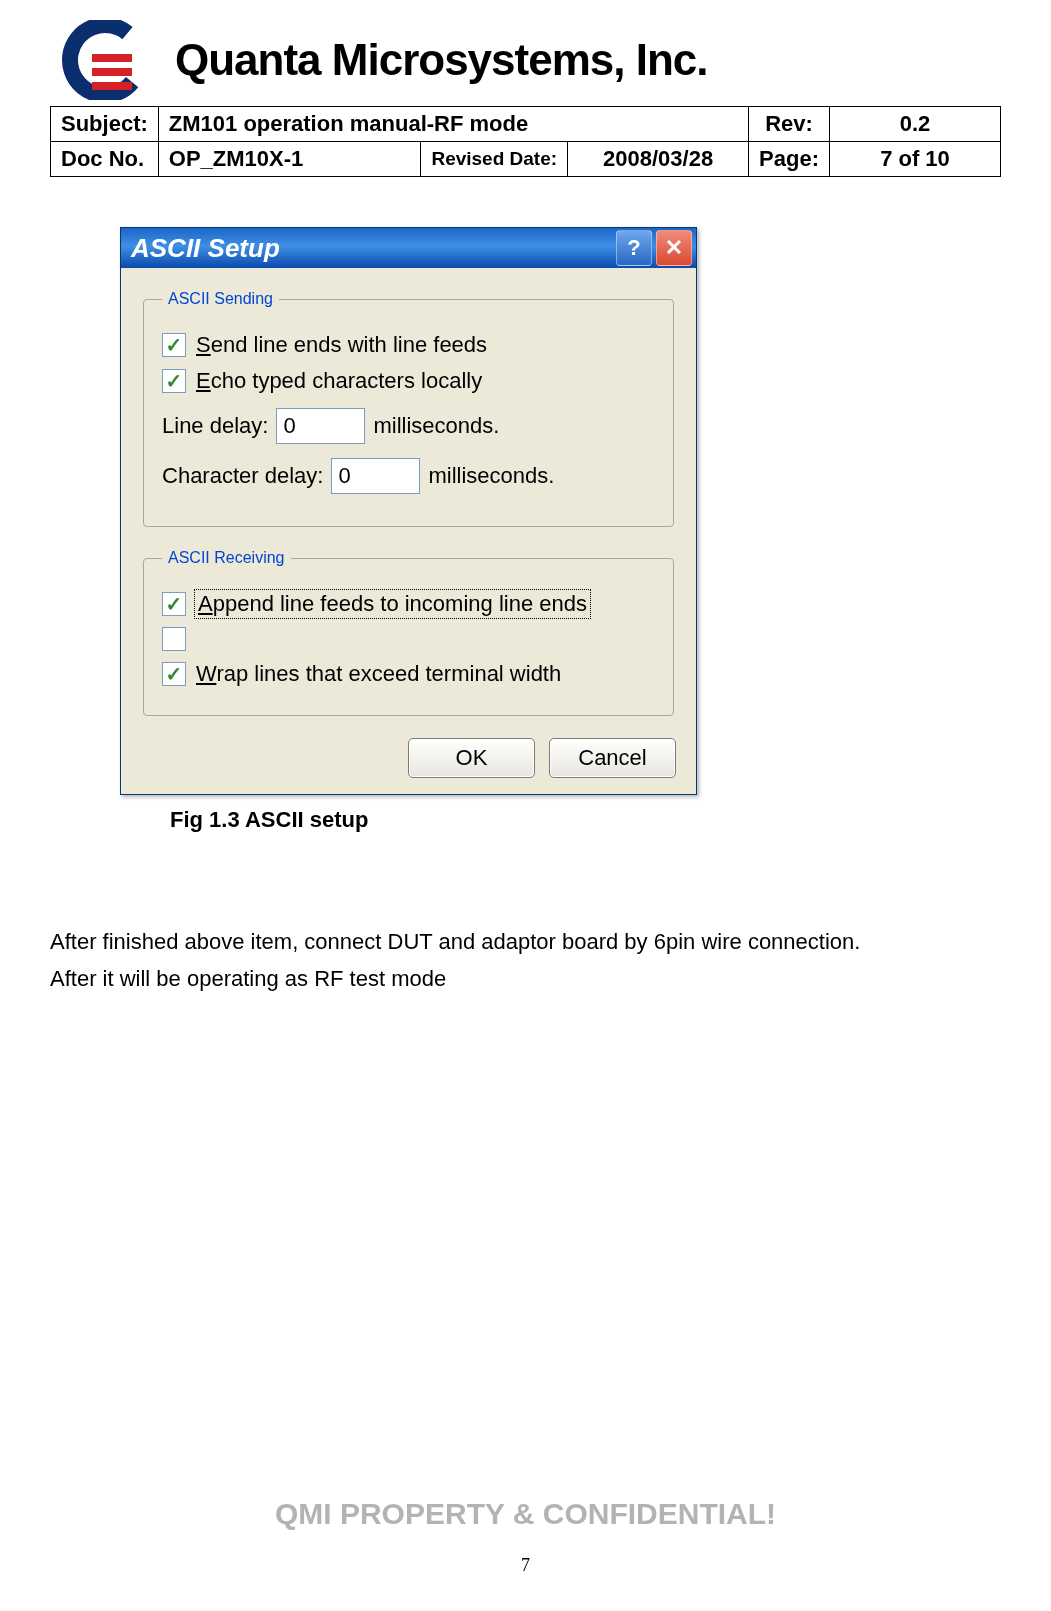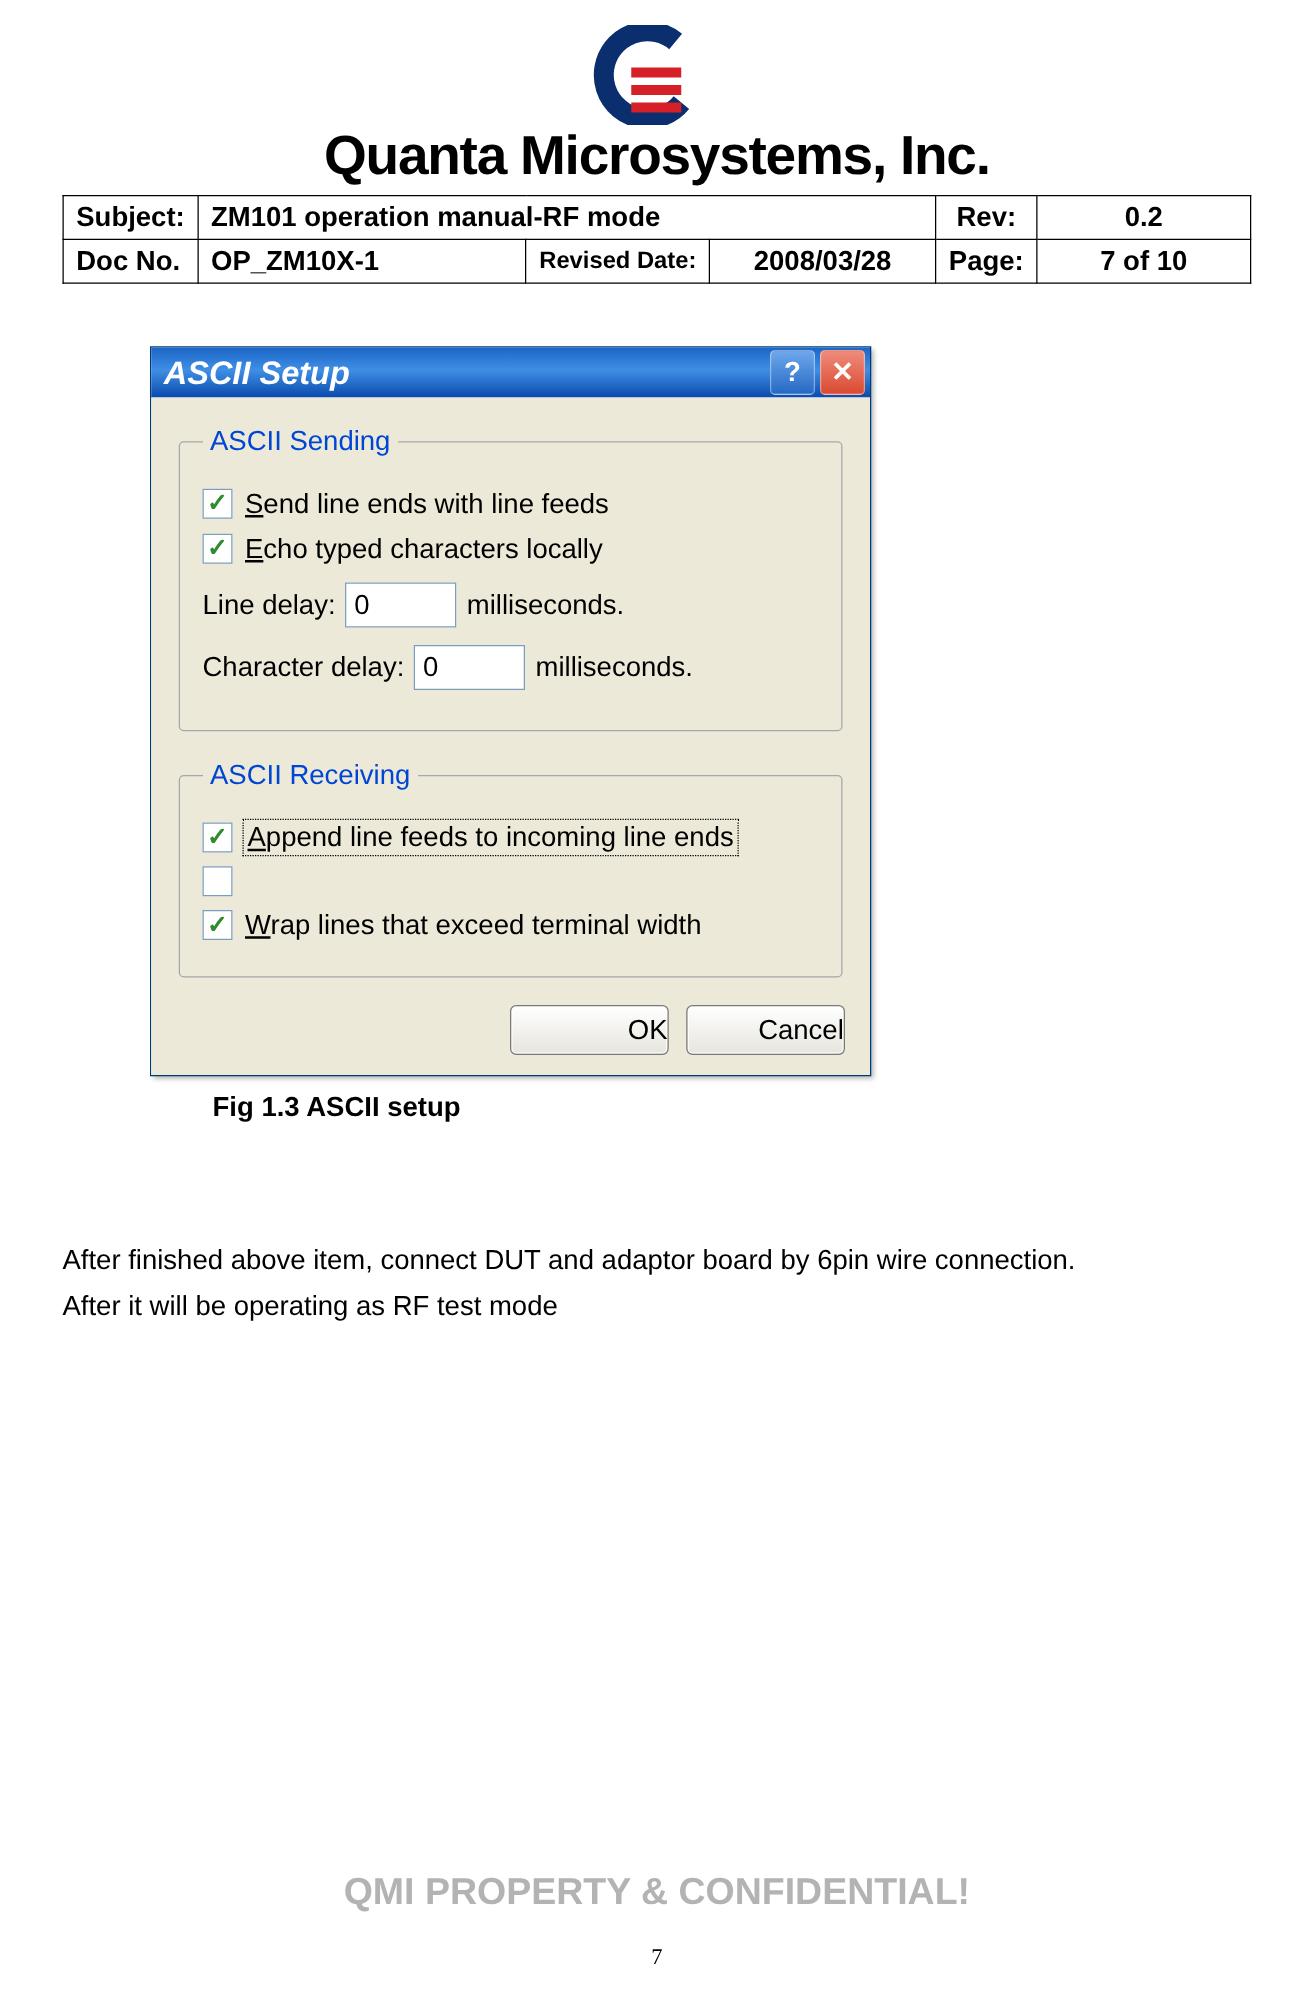--- a/index.html
+++ b/index.html
@@ -12,21 +12,20 @@
     height: 1611px;
     position: relative;
   }
   .page-wrap {
     padding: 20px 50px 30px 50px;
   }
   .header-row {
     display: flex;
     align-items: center;
     margin-bottom: 6px;
-    flex-direction: column;
   }
   .logo {
     width: 110px;
     height: 80px;
     position: relative;
     margin-right: 15px;
   }
   .logo svg { display:block; }
   .company-name {
     font-family: "Arial Black", Arial, sans-serif;
@@ -94,21 +93,21 @@
     font-size: 22px;
   }
   fieldset.grp {
     border: 1px solid #a7a6aa;
     border-radius: 4px;
     padding: 14px 18px 18px 18px;
     margin-bottom: 22px;
   }
   fieldset.grp legend {
     color: #0046d5;
-    font-size: 22px;
+    font-size: 16px;
     padding: 0 6px;
   }
   .chk-row {
     display: flex;
     align-items: center;
     margin: 10px 0;
     gap: 10px;
   }
   .chk {
     width: 22px;
@@ -153,21 +152,21 @@
     justify-content: flex-end;
     gap: 14px;
     margin-top: 4px;
   }
   .win-btn {
     background: linear-gradient(to bottom,#fff,#e6e5dd);
     border: 1px solid #7a7a7a;
     border-radius: 5px;
     padding: 6px 0;
     width: 125px;
-    text-align: right;
+    text-align: center;
     font-family: Tahoma, sans-serif;
     font-size: 22px;
     box-shadow: inset 0 0 0 1px #fff;
   }
 
   .caption {
     margin-left: 120px;
     font-weight: bold;
     font-size: 22px;
   }

